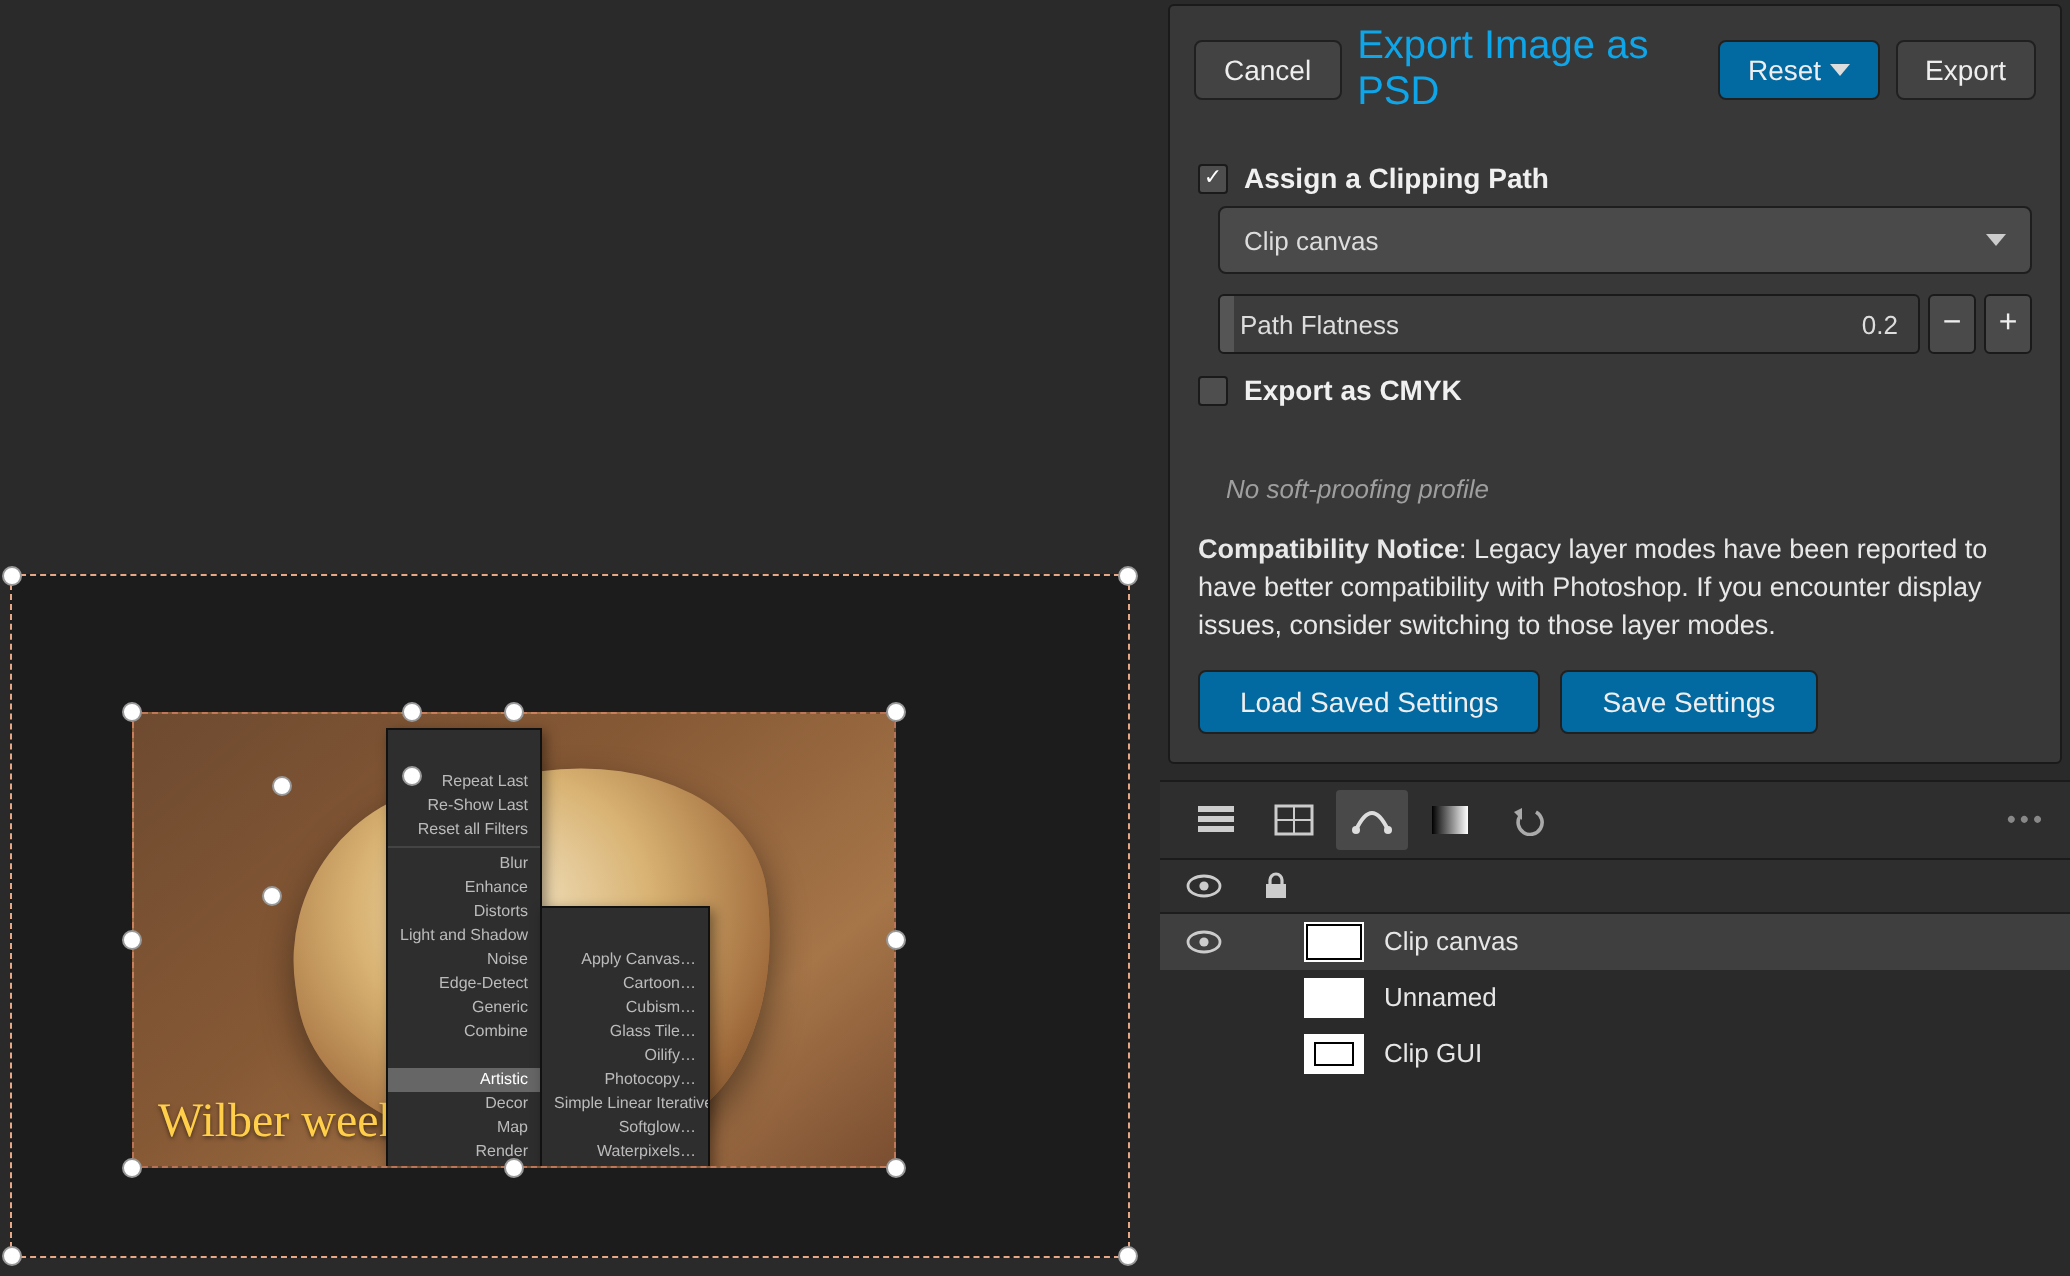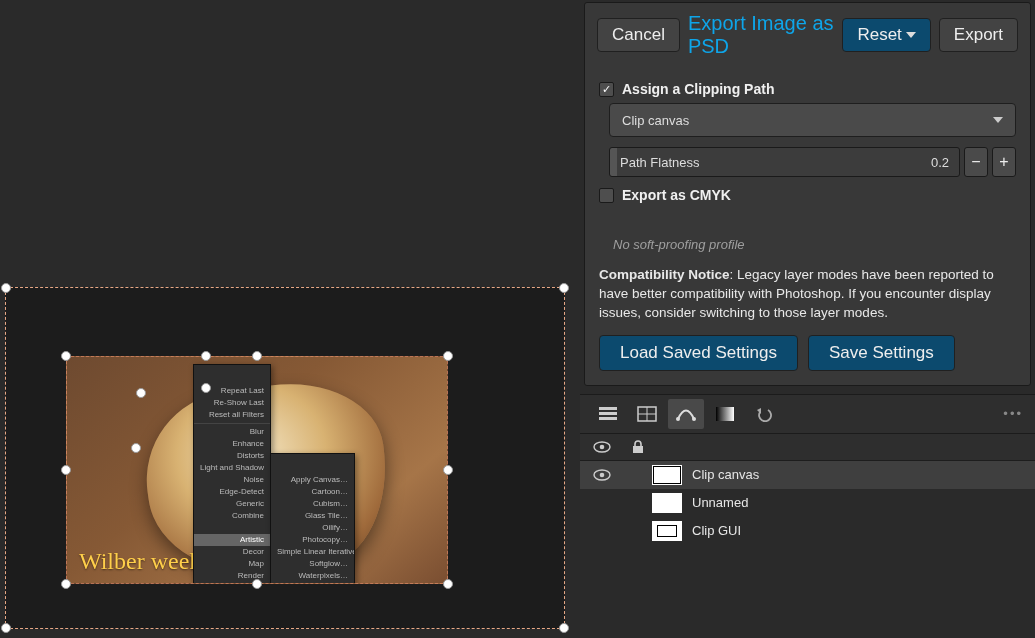--- a/index.html
+++ b/index.html
@@ -86,25 +86,25 @@
     align-items: center;
     gap: 8px;
     padding: 9px 12px 11px 12px;
   }
   .btn {
     background: #434343;
     border: 1px solid #202020;
     color: #eee;
     padding: 6px 14px;
     border-radius: 4px;
-    font-size: 17px;
+    font-size: 14px;
     cursor: pointer;
     display: inline-flex; align-items: center; gap: 4px;
   }
-  .btn.secondary { background:#0c4a6e; }
+  .btn.secondary { background:#0369a1; }
   .dlg-title { flex: 1; text-align: left; font-size: 20px; color: #0ea5e9; }
   .chev { width:0;height:0;border-left:5px solid transparent;border-right:5px solid transparent;border-top:6px solid #ddd; display:inline-block;}
   .dlg-body { padding: 6px 14px 14px 14px; }
   .row { display:flex; align-items:center; gap:8px; margin: 6px 0; }
   .chk {
     width:15px; height:15px; border:1px solid #1a1a1a; background:#4e4e4e;
     display:inline-flex; align-items:center; justify-content:center; border-radius:2px;
     cursor:pointer;
   }
   .chk .mark { font-size:11px; color:#fff; line-height:1; }

